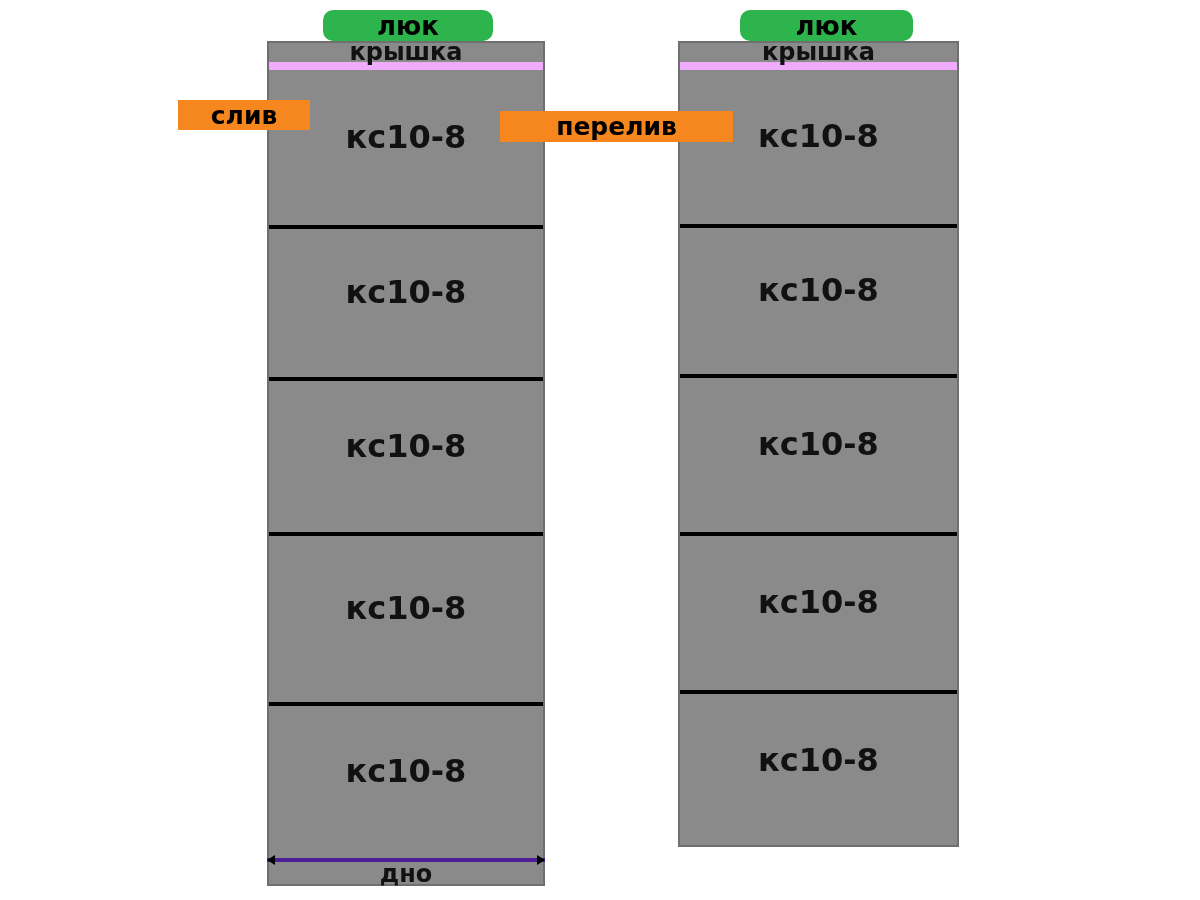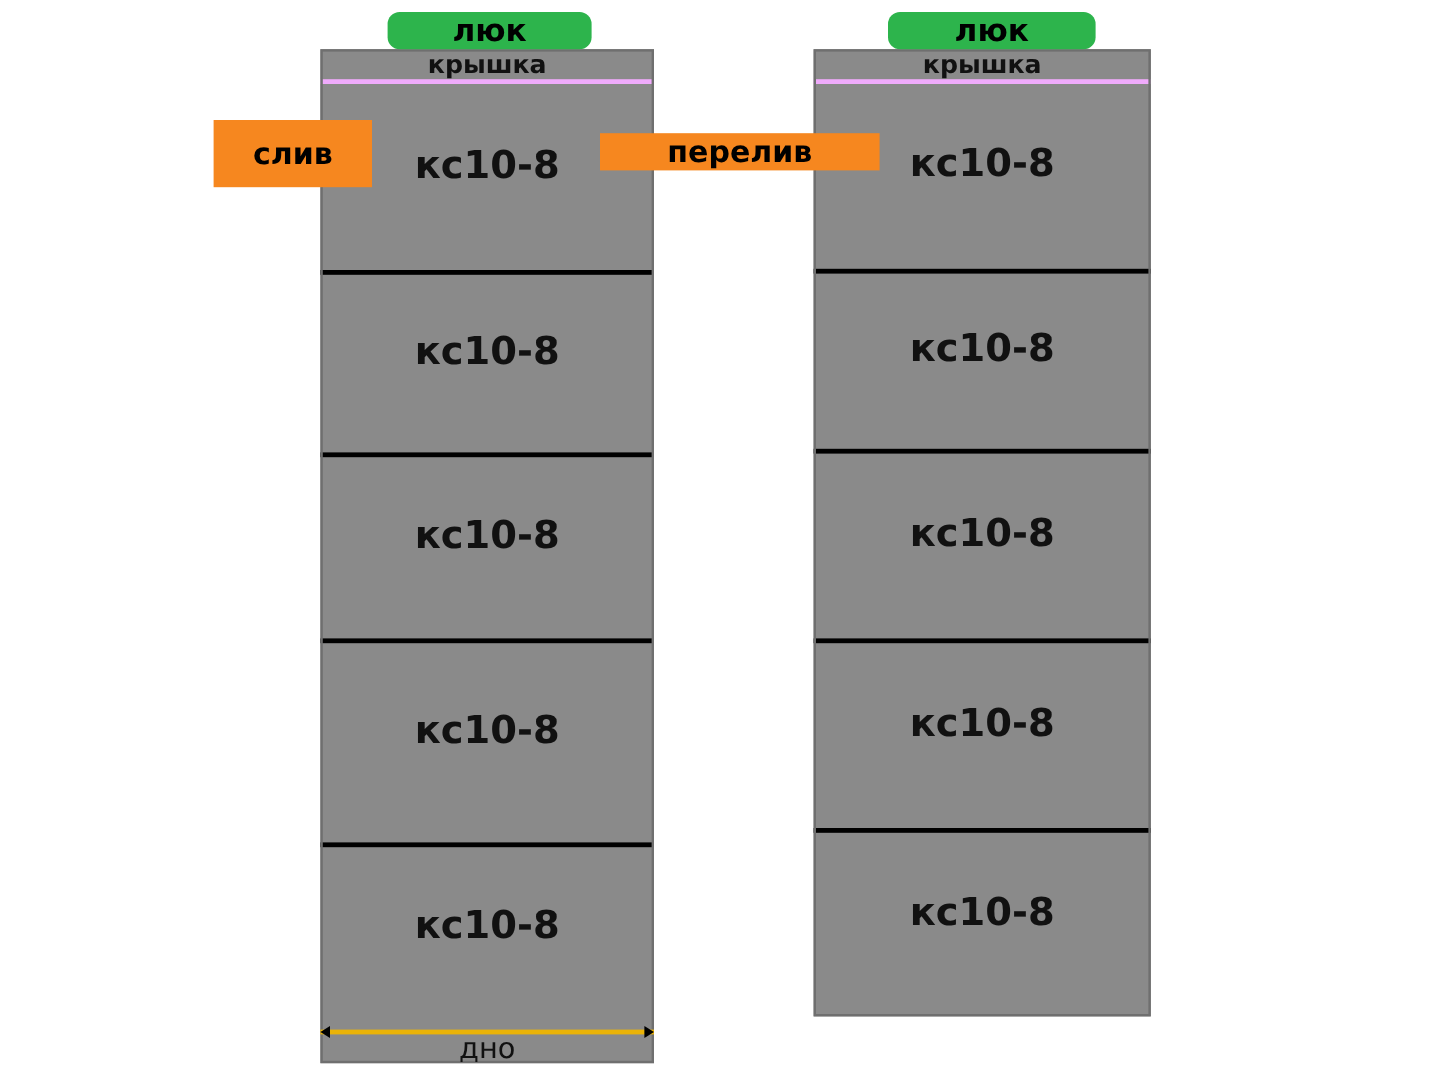--- a/index.html
+++ b/index.html
@@ -39,46 +39,46 @@
     background: #8a8a8a;
     outline: 2px solid #6f6f6f;
     outline-offset: -2px;
     z-index: 1;
   }
   .column.left  { left: 267px; width: 278px; height: 845px; }
   .column.right { left: 678px; width: 281px; height: 806px; }
 
   .cover {
     height: 29px;
-    border-bottom: 4px solid #f0abfc;
+    border-bottom: 8px solid #f0abfc;
     display: flex;
     align-items: center;
     justify-content: center;
-    font-size: 21px;
+    font-size: 24px;
     font-weight: bold;
   }
   .ring {
     display: flex;
     align-items: center;
     justify-content: center;
     padding-bottom: 22px;
     font-size: 32px;
     font-weight: bold;
   }
   .ring.lined { border-top: 4px solid #000000; }
 
   .bottom {
     height: 28px;
-    border-top: 4px solid #eab308;
+    border-top: 4px solid #4c1d95;
     position: relative;
     display: flex;
     align-items: center;
     justify-content: center;
     font-size: 24px;
-    font-weight: normal;
+    font-weight: bold;
   }
   
   .bottom::before, .bottom::after {
     content: "";
     position: absolute;
     top: -7px;
     width: 0; height: 0;
     border-top: 5px solid transparent;
     border-bottom: 5px solid transparent;
   }
@@ -90,21 +90,21 @@
     position: absolute;
     background: #f6871f;
     display: flex;
     align-items: center;
     justify-content: center;
     font-size: 25px;
     font-weight: bold;
     color: #000000;
     z-index: 5;
   }
-  .tag.drain    { left: 178px; top: 100px; width: 132px; height: 56px; }
+  .tag.drain    { left: 178px; top: 100px; width: 132px; height: 30px; }
   .tag.overflow { left: 500px; top: 111px; width: 233px; height: 31px; }
 </style>
 </head>
 <body>
 
 <div class="canvas">
 
   <div class="hatch left">люк</div>
 
   <div class="column left">

